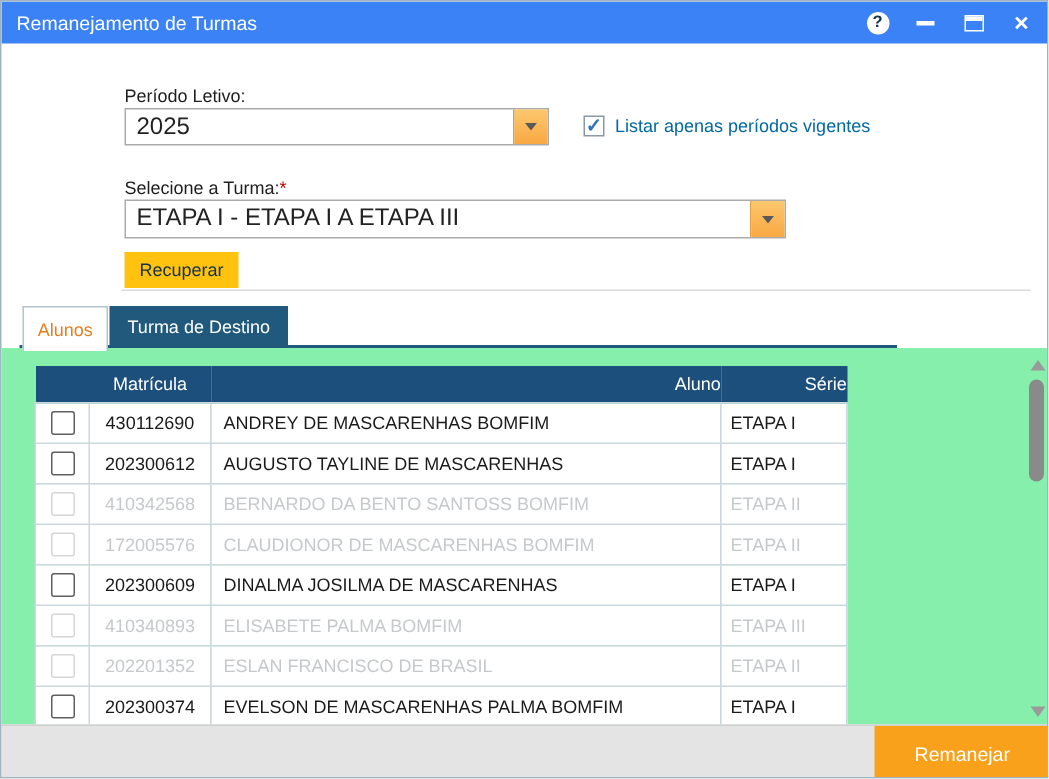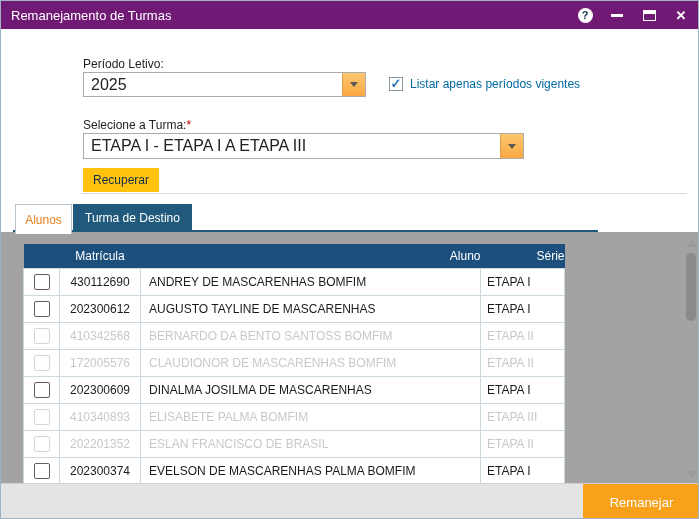--- a/index.html
+++ b/index.html
@@ -1,18 +1,18 @@
 <!DOCTYPE html>
 <html><head>
 <meta charset="utf-8">
 <style>
   html,body{margin:0;padding:0;background:#f0f0f0;font-family:"Liberation Sans",sans-serif;}
   .dialog{position:relative;width:699px;height:519px;background:#ffffff;overflow:hidden;border:1px solid #9fb4c0;box-sizing:border-box;}
   
-  .titlebar{position:absolute;left:0;top:0;width:699px;height:28px;background:#701a75;display:flex;align-items:center;box-sizing:border-box;padding:0 8px 0 10px;gap:16px;}
+  .titlebar{position:absolute;left:0;top:0;width:699px;height:28px;background:#3b82f6;display:flex;align-items:center;box-sizing:border-box;padding:0 8px 0 10px;gap:16px;}
   .titlebar .title{color:#ffffff;font-size:13px;flex:1;white-space:nowrap;}
   .tb-controls{display:flex;align-items:center;gap:10px;}
   .tb-btn{width:22px;height:22px;display:flex;align-items:center;justify-content:center;cursor:pointer;}
   .help-circle{width:15px;height:15px;border-radius:50%;background:#ffffff;color:#16334E;font-size:11px;font-weight:bold;display:flex;align-items:center;justify-content:center;line-height:1;}
   .min-glyph{width:12px;height:3px;background:#ffffff;display:block;}
   .max-glyph{width:13px;height:11px;border:1px solid #ffffff;box-sizing:border-box;display:block;position:relative;}
   .max-glyph::before{content:"";position:absolute;left:0;top:0;width:100%;height:3px;background:#ffffff;}
   .close-glyph{color:#ffffff;font-size:13px;font-weight:bold;line-height:1;}
   
   .lbl{position:absolute;font-size:12px;color:#1e1e1e;white-space:nowrap;}
@@ -27,21 +27,21 @@
   .chk-lbl{font-size:12px;color:#0369a1;white-space:nowrap;}
   .btn-recuperar{position:absolute;left:82px;top:167px;height:24px;padding:0 10px;background:#ffc20e;border:none;color:#10304c;font-size:12px;font-family:"Liberation Sans",sans-serif;cursor:pointer;}
   .divider{position:absolute;left:80px;top:192px;width:606px;height:1px;background:#dadada;}
   
   .tabstrip{position:absolute;left:12px;top:203px;width:585px;height:28px;}
   .tabstrip .strip-line{position:absolute;left:0;bottom:0;width:100%;height:2px;background:#20597B;}
   .tab{position:absolute;top:0;height:28px;box-sizing:border-box;font-size:12px;display:flex;align-items:center;justify-content:center;cursor:pointer;}
   .tab.active{left:2px;width:57px;background:#ffffff;border:1px solid #b4c3cc;border-bottom:none;color:#E87E1E;z-index:2;height:30px;}
   .tab.inactive{left:60px;width:119px;background:#20597B;color:#ffffff;}
   
-  .tab-content{position:absolute;left:0;top:231px;width:699px;height:251px;background:#a3a3a3;overflow:hidden;}
+  .tab-content{position:absolute;left:0;top:231px;width:699px;height:251px;background:#86efac;overflow:hidden;}
   table.students{position:absolute;left:22px;top:12px;border-collapse:collapse;table-layout:fixed;width:541px;}
   table.students th{background:#1D4F7C;color:#ffffff;font-weight:normal;font-size:12px;height:24px;padding:0;border:none;}
   table.students th.th-mat{text-align:center;}
   table.students th.th-aluno,table.students th.th-serie{text-align:right;padding-left:8px;}
   table.students td{border:1px solid #cbd8dd;height:26px;font-size:12px;color:#1b1b1b;padding:0;background:#ffffff;}
   table.students td.c-check{text-align:center;}
   table.students td.c-mat{text-align:center;}
   table.students td.c-aluno{padding-left:8px;}
   table.students td.c-serie{padding-left:6px;}
   tr.disabled td{color:#c6c9cb;}

